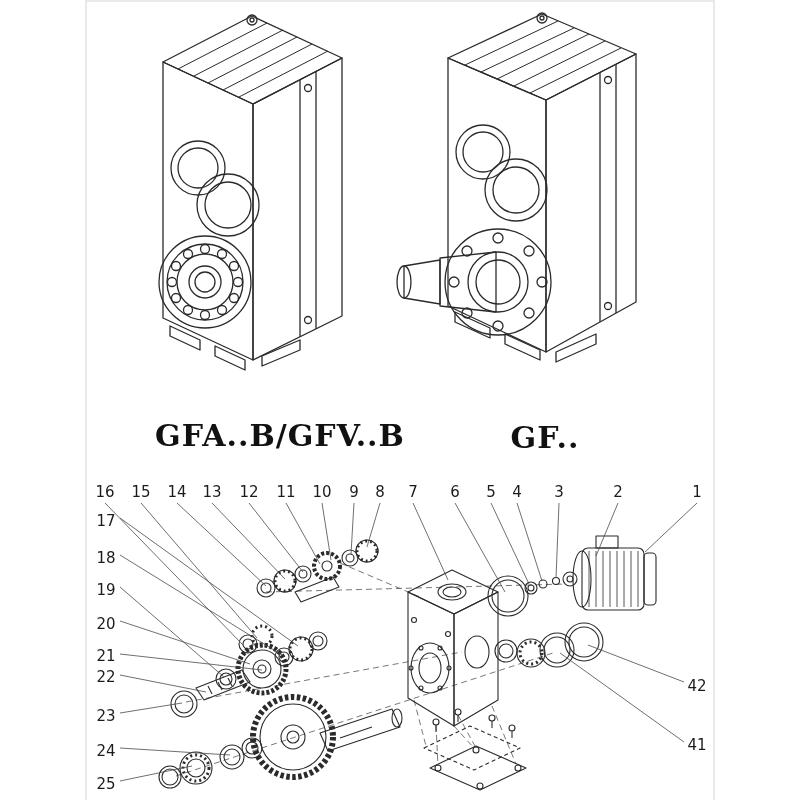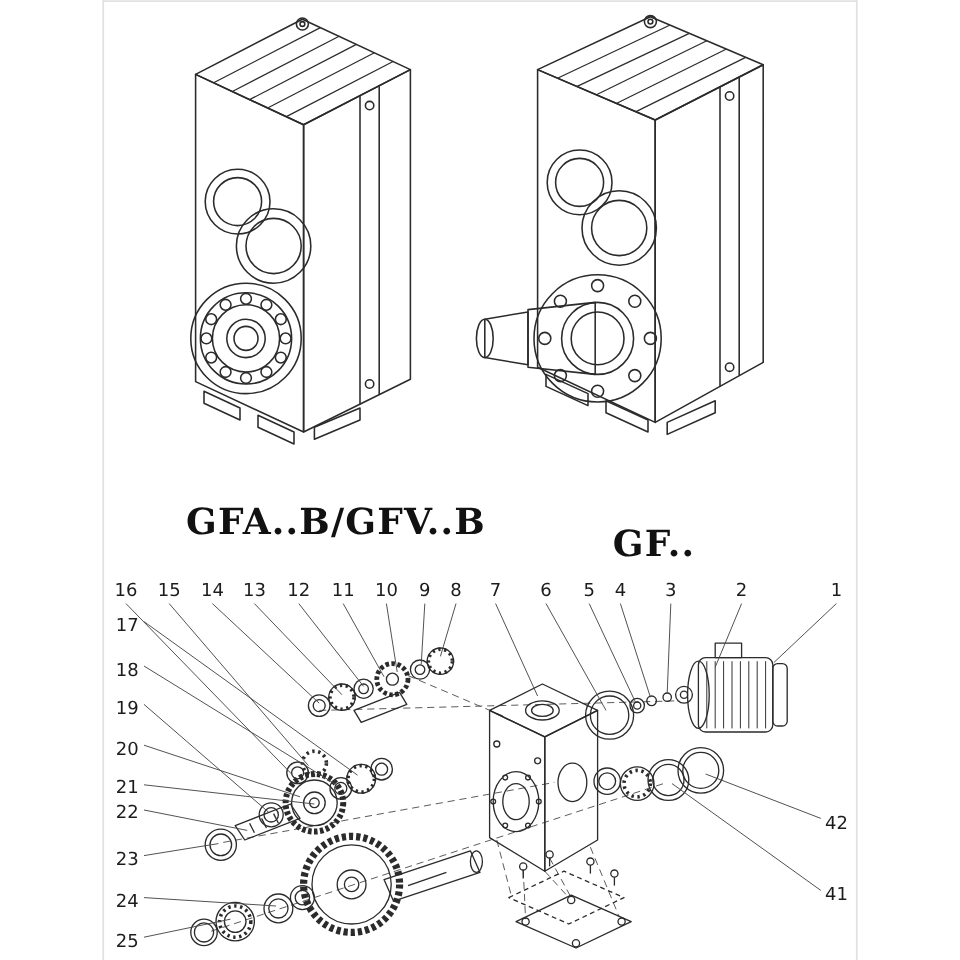--- a/index.html
+++ b/index.html
@@ -2,21 +2,21 @@
 <html><head>
 <meta charset="utf-8">
 <style>
   html,body{margin:0;padding:0;background:#fff;}
   .page{position:relative;width:800px;height:800px;background:#ffffff;overflow:hidden;
         font-family:"DejaVu Sans",sans-serif;}
   .page svg{position:absolute;left:0;top:0;}
   .model-label{position:absolute;font-family:"DejaVu Serif",serif;font-weight:bold;
                font-size:30px;color:#111;text-align:center;letter-spacing:1px;}
   .model-label.left{left:124px;top:418px;width:312px;}
-  .model-label.right{left:455px;top:436px;width:180px;}
+  .model-label.right{left:455px;top:420px;width:180px;}
   svg text{font-family:"DejaVu Sans",sans-serif;font-size:15px;fill:#1c1c1c;}
 </style>
 </head>
 <body>
 
 <div class="page">
 
 <svg width="800" height="800" viewBox="0 0 800 800">
 
   <g stroke="#e2e2e2" stroke-width="1.5">

